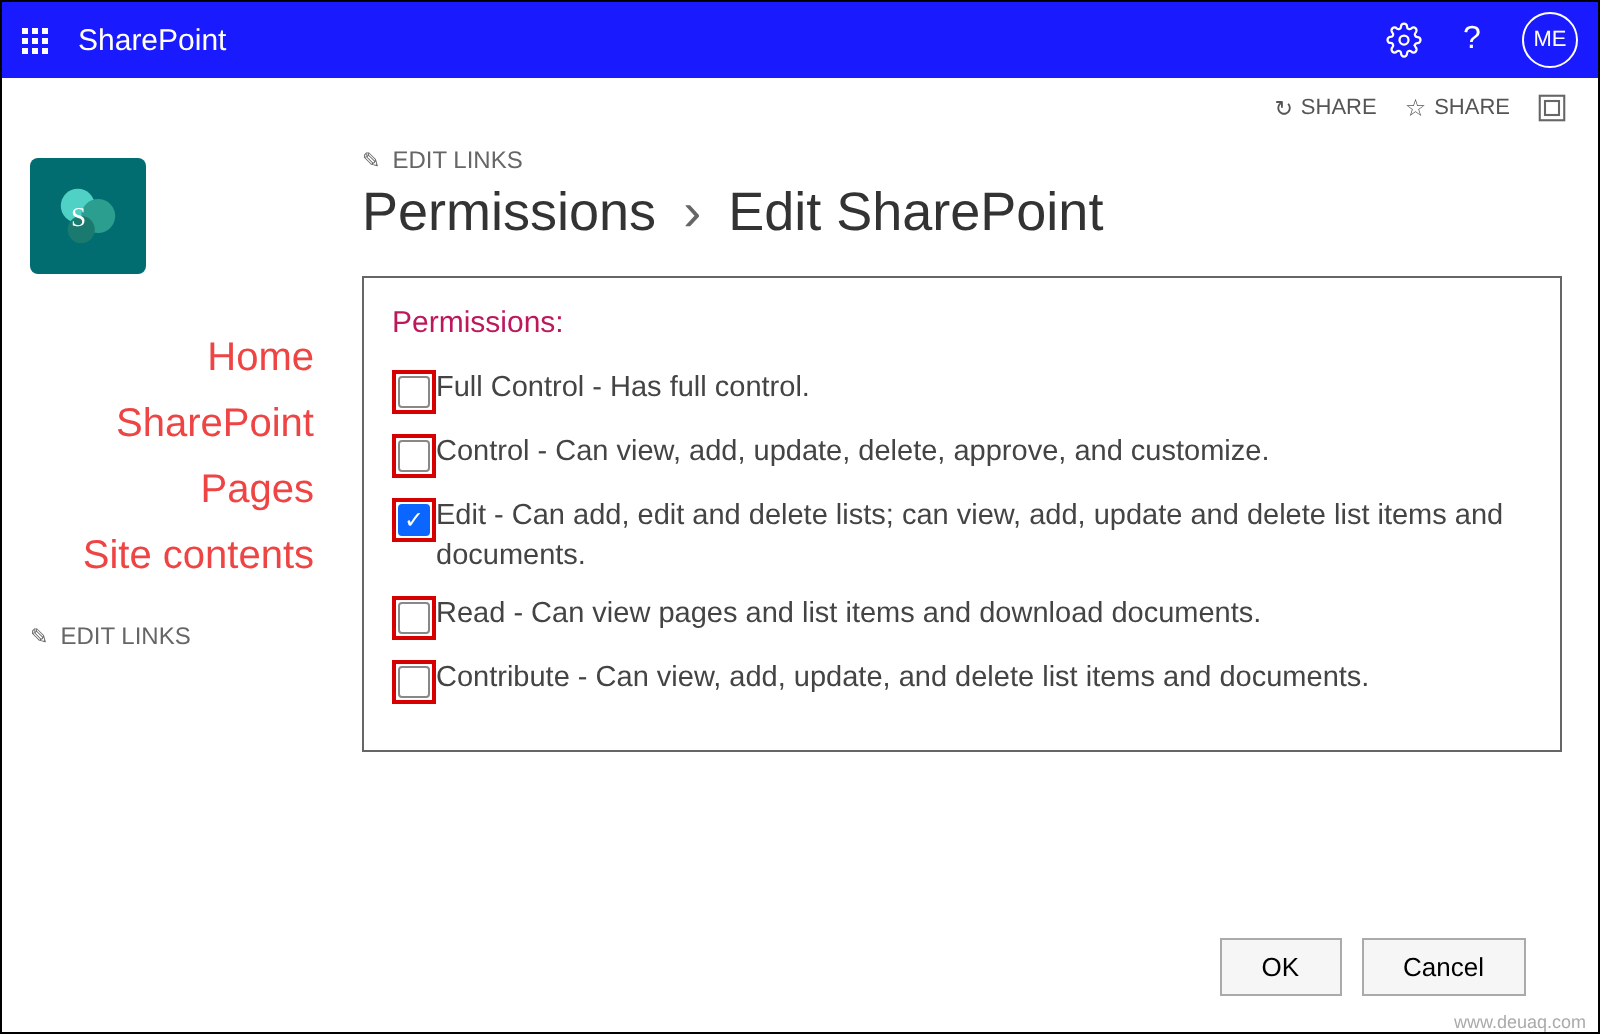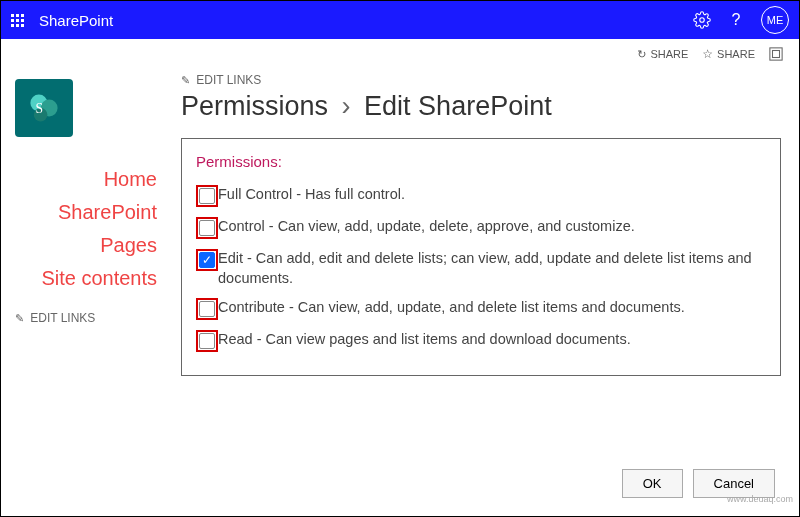--- a/index.html
+++ b/index.html
@@ -44,24 +44,24 @@
   .cb { width: 16px; height: 16px; border: 1px solid #888; border-radius: 2px; background: #fff; display: flex; align-items: center; justify-content: center; }
   .cb.checked { background: #0a66ff; border-color: #0a66ff; }
   .cb.checked::after { content: "✓"; color: #fff; font-size: 12px; line-height: 1; }
   .perm-label { flex: 1; color: #444; font-size: 14.5px; line-height: 1.35; }
 
   
   .blur-bg { position: absolute; right: 20px; top: 200px; width: 120px; color: #bbb; font-size: 12px; filter: blur(2px); z-index: 1; }
   .blur-bg div { margin: 12px 0; }
 
   
-  .footer { position: absolute; bottom: 18px; right: 24px; display: flex; gap: 10px; align-items: center; }
+  .footer { position: absolute; bottom: 18px; right: 36px; display: flex; gap: 10px; align-items: center; }
   .btn { border: 1px solid #aaa; background: #f6f6f6; padding: 6px 20px; font-size: 13px; cursor: pointer; }
 
-  .watermark { position: absolute; bottom: 12px; right: 6px; font-size: 9px; color: #aaa; }
+  .watermark { position: absolute; bottom: 0; right: 6px; font-size: 9px; color: #aaa; }
 </style>
 </head>
 <body>
 
 <div class="topbar">
   <div class="waffle">
     <span></span>
       <span></span>
       <span></span>
       <span></span>
@@ -159,27 +159,27 @@
         <li class="perm-item">
           <div class="cbwrap">
               <div class="cb checked"></div>
             </div>
           <div class="perm-label">Edit - Can add, edit and delete lists; can view, add, update and delete list items and documents.</div>
         </li>
         <li class="perm-item">
           <div class="cbwrap">
               <div class="cb"></div>
             </div>
-          <div class="perm-label">Contribute - Can view, add, update, and delete list items and documents.</div>
+          <div class="perm-label">Read - Can view pages and list items and download documents.</div>
         </li>
         <li class="perm-item">
           <div class="cbwrap">
               <div class="cb"></div>
             </div>
-          <div class="perm-label">Read - Can view pages and list items and download documents.</div>
+          <div class="perm-label">Contribute - Can view, add, update, and delete list items and documents.</div>
         </li>
       </ul>
     </div>
   </div>
 </div>
 
 <div class="footer">
   <button class="btn">OK</button>
   <button class="btn">Cancel</button>
 </div>

